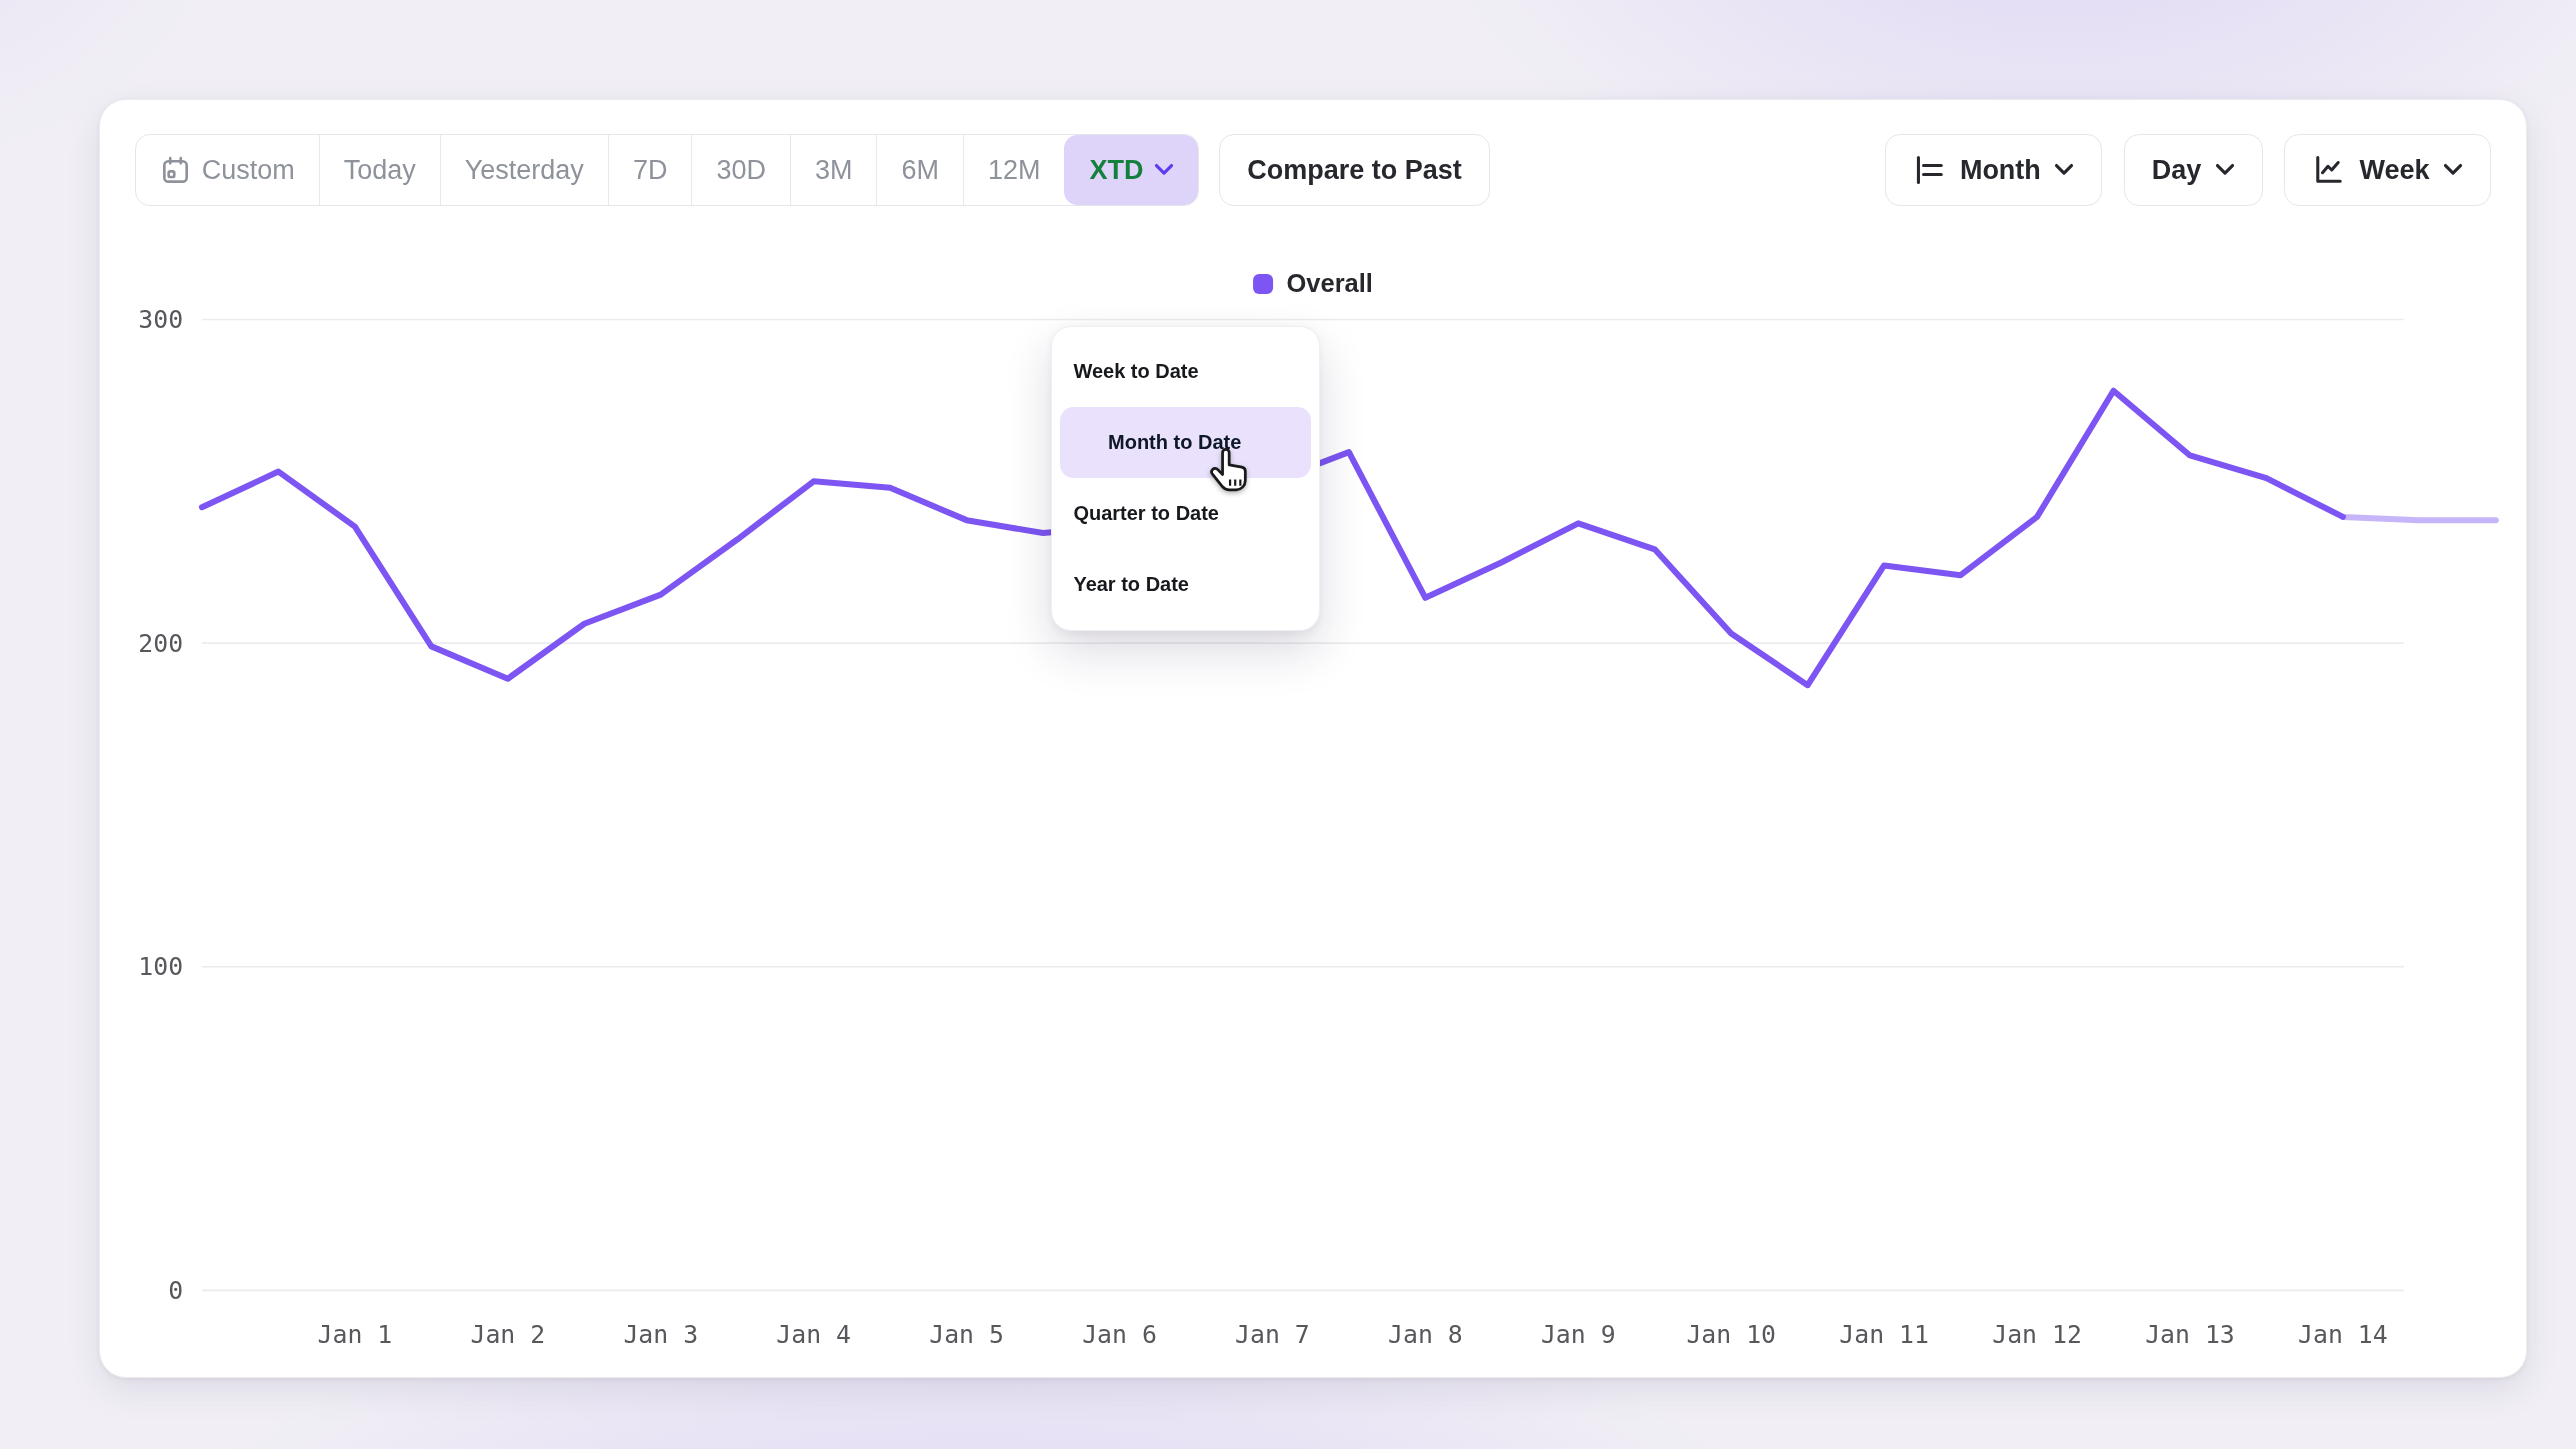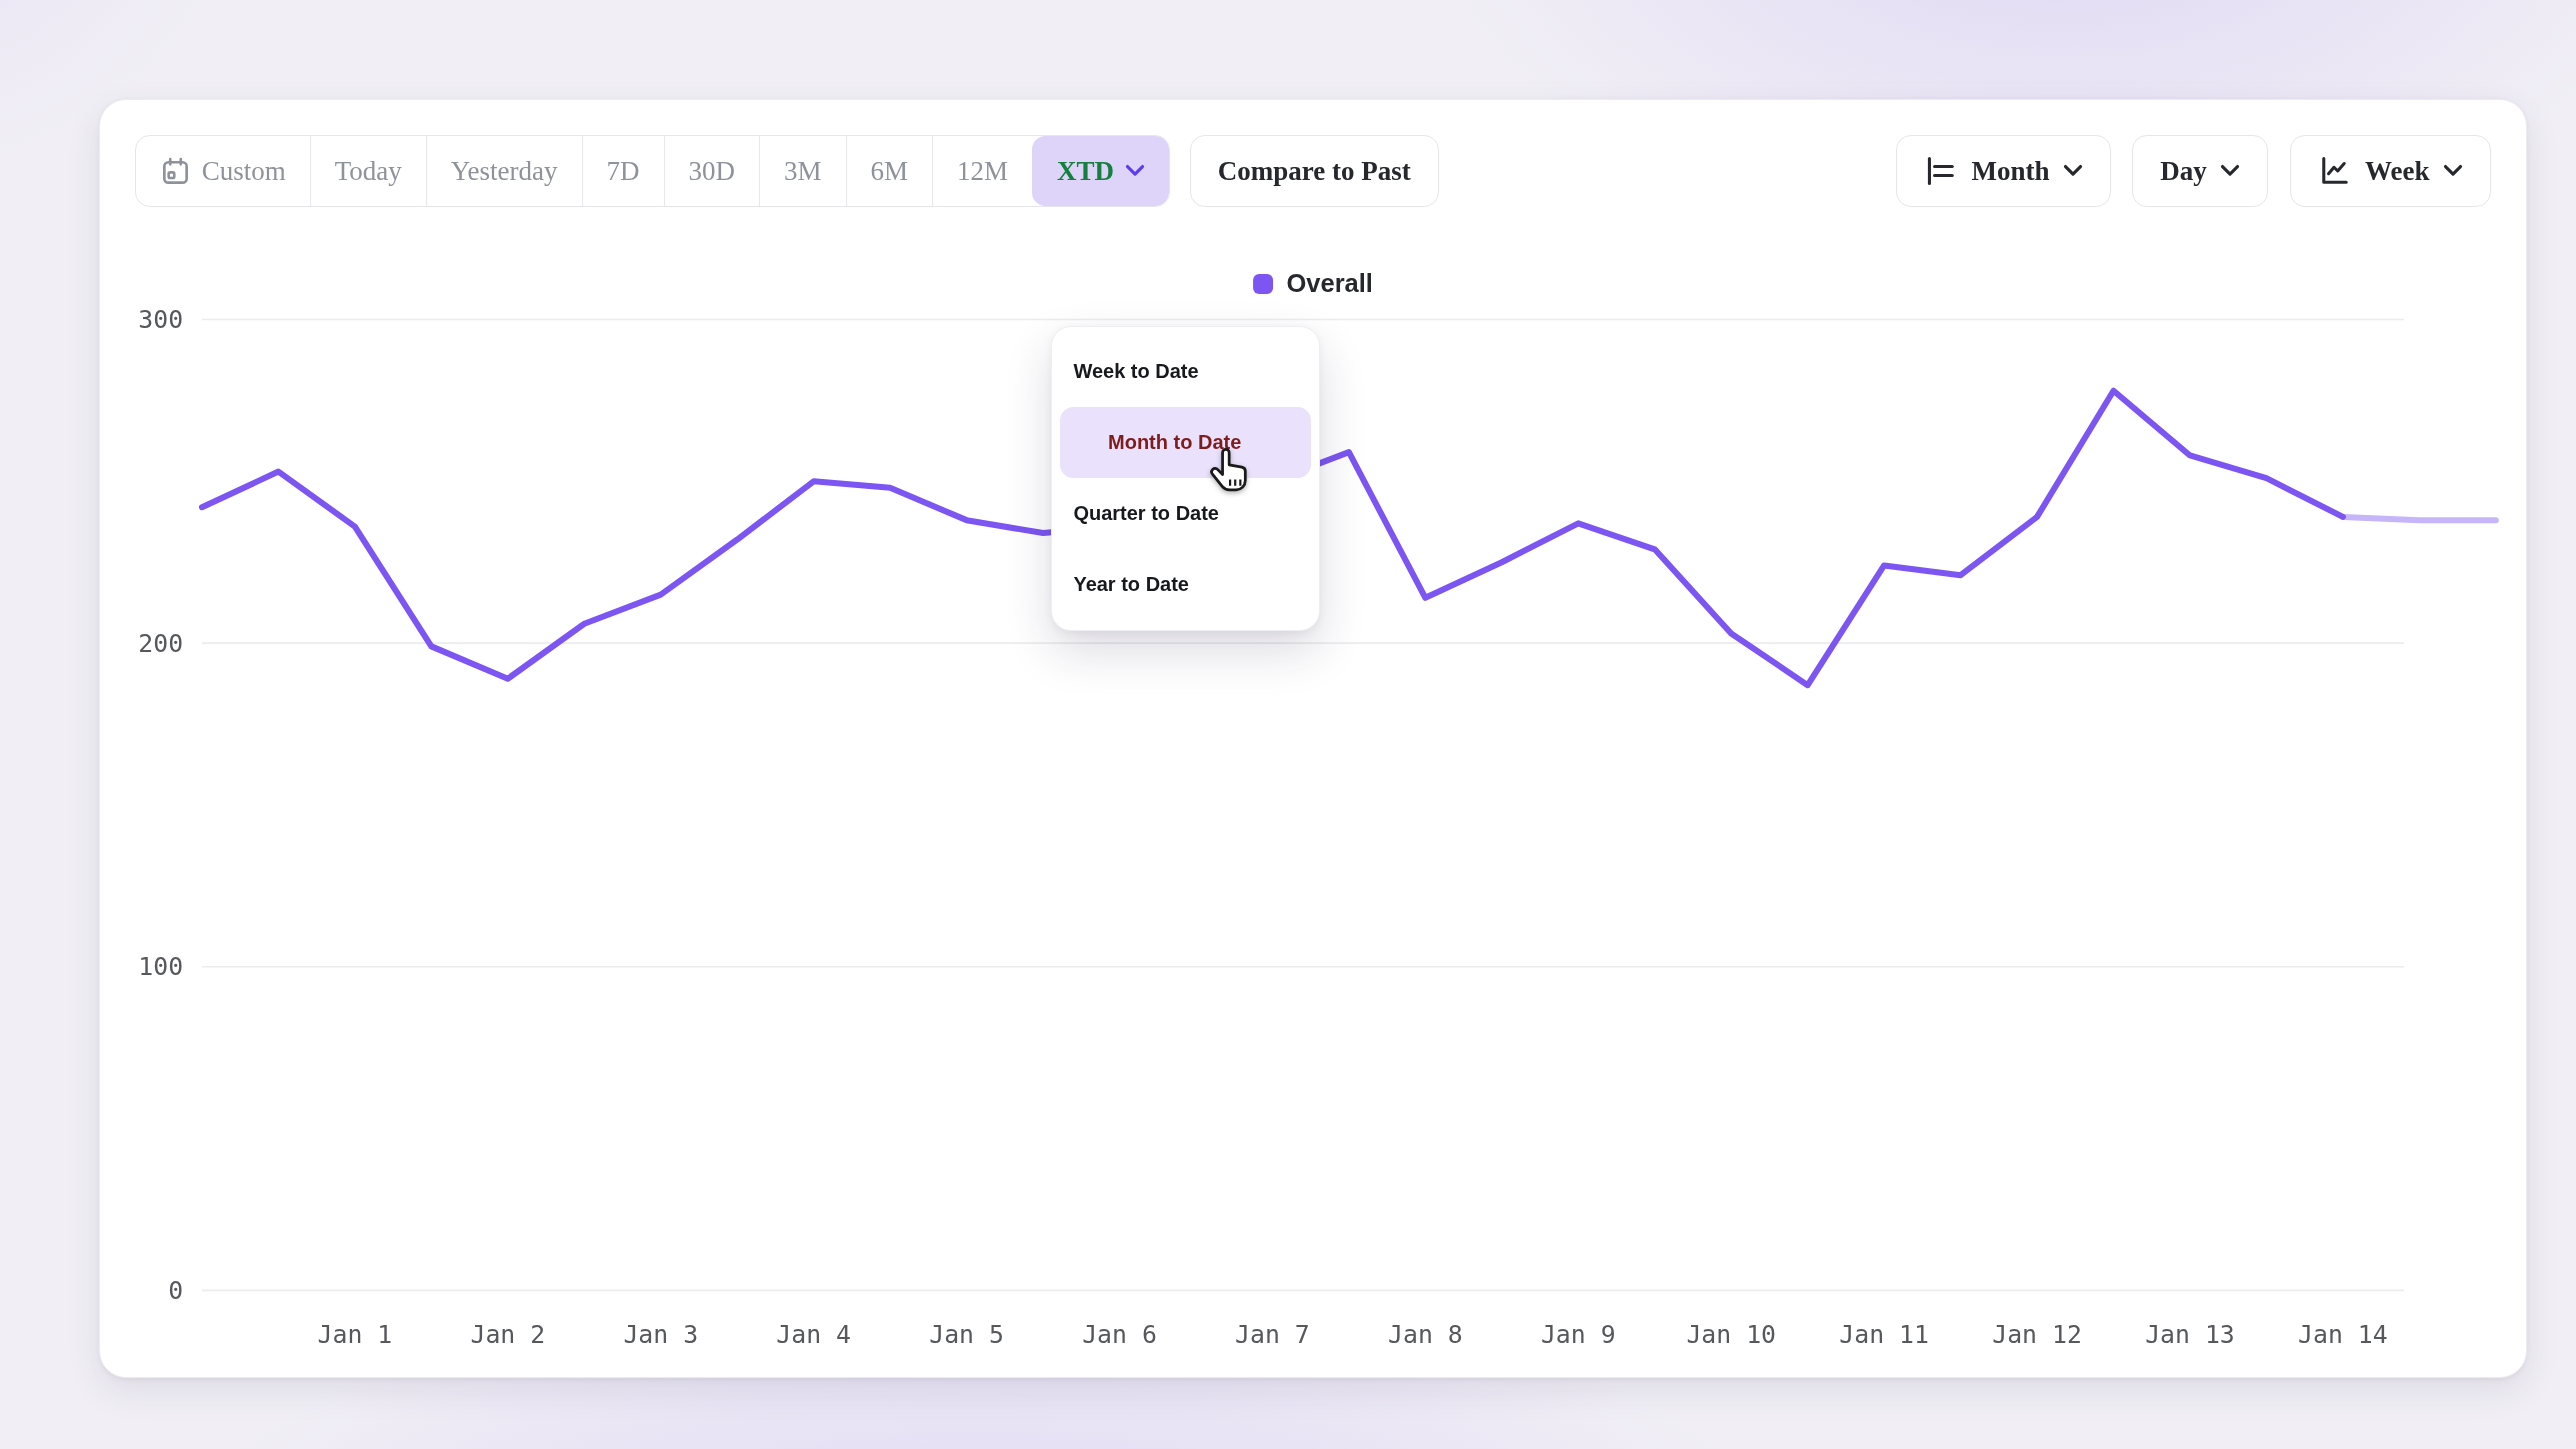--- a/index.html
+++ b/index.html
@@ -12,21 +12,21 @@
       radial-gradient(1476px 738px at 38% 118%, rgba(124,85,242,.22), rgba(124,85,242,0) 62%),
       radial-gradient(604px 470px at -4% -6%, rgba(124,85,242,.08), rgba(124,85,242,0) 55%);
   }
   .card{
     position:absolute;left:99px;top:99px;width:2426px;height:1277px;
     background:#ffffff;border:1.3px solid #ececf0;border-radius:27px;
     box-shadow:0 12px 34px rgba(50,40,90,.10), 0 1.3px 5.4px rgba(0,0,0,.05);
   }
   .toolbar{
     position:absolute;left:35px;top:35px;right:35px;height:70px;
-    display:flex;justify-content:space-between;align-items:flex-start;z-index:5;font-family:Liberation Serif, serif;
+    display:flex;justify-content:space-between;align-items:center;z-index:5;
   }
   .tb-left{display:flex;align-items:center;gap:20px;}
   .seg-group{
     display:flex;align-items:stretch;height:70px;background:#fff;
     border:1.3px solid #e6e6ea;border-radius:14.8px;overflow:hidden;
   }
   .seg{
     display:flex;align-items:center;gap:10.7px;padding:0 24px;
     font-size:27px;font-weight:500;color:#8e929b;border-left:1.3px solid #e8e8ec;
     background:transparent;white-space:nowrap;cursor:default;
@@ -53,21 +53,21 @@
     position:absolute;left:951px;top:226px;width:269px;z-index:10;
     background:#fff;border:1.3px solid #efeff3;border-radius:20px;
     box-shadow:0 20px 47px rgba(35,25,70,.16), 0 2.7px 8px rgba(0,0,0,.05);
     padding:9.4px 8px;box-sizing:border-box;
   }
   .dd-item{
     height:71px;display:flex;align-items:center;padding:0 13.4px;
     font-size:20px;font-weight:600;color:#17191d;border-radius:13.4px;
     white-space:nowrap;cursor:default;
   }
-  .dd-item.selected{background:#eae2fc;color:#7f1d1d;padding-left:48px;}
+  .dd-item.selected{background:#eae2fc;color:#0f172a;padding-left:48px;}
   .cursor{position:absolute;left:1109px;top:346px;z-index:12;filter:drop-shadow(0 2px 2.7px rgba(0,0,0,.3));}
   .axis-label{font-family:"DejaVu Sans Mono", monospace;fill:#56585c;}
 </style>
 </head>
 <body>
 
 <div class="card">
 
   <svg class="chart-svg" width="2426" height="1277" viewBox="0 0 3616 1903">
       <line x1="152" y1="1774" x2="3434" y2="1774" stroke="#ececef" stroke-width="2.5"></line>

